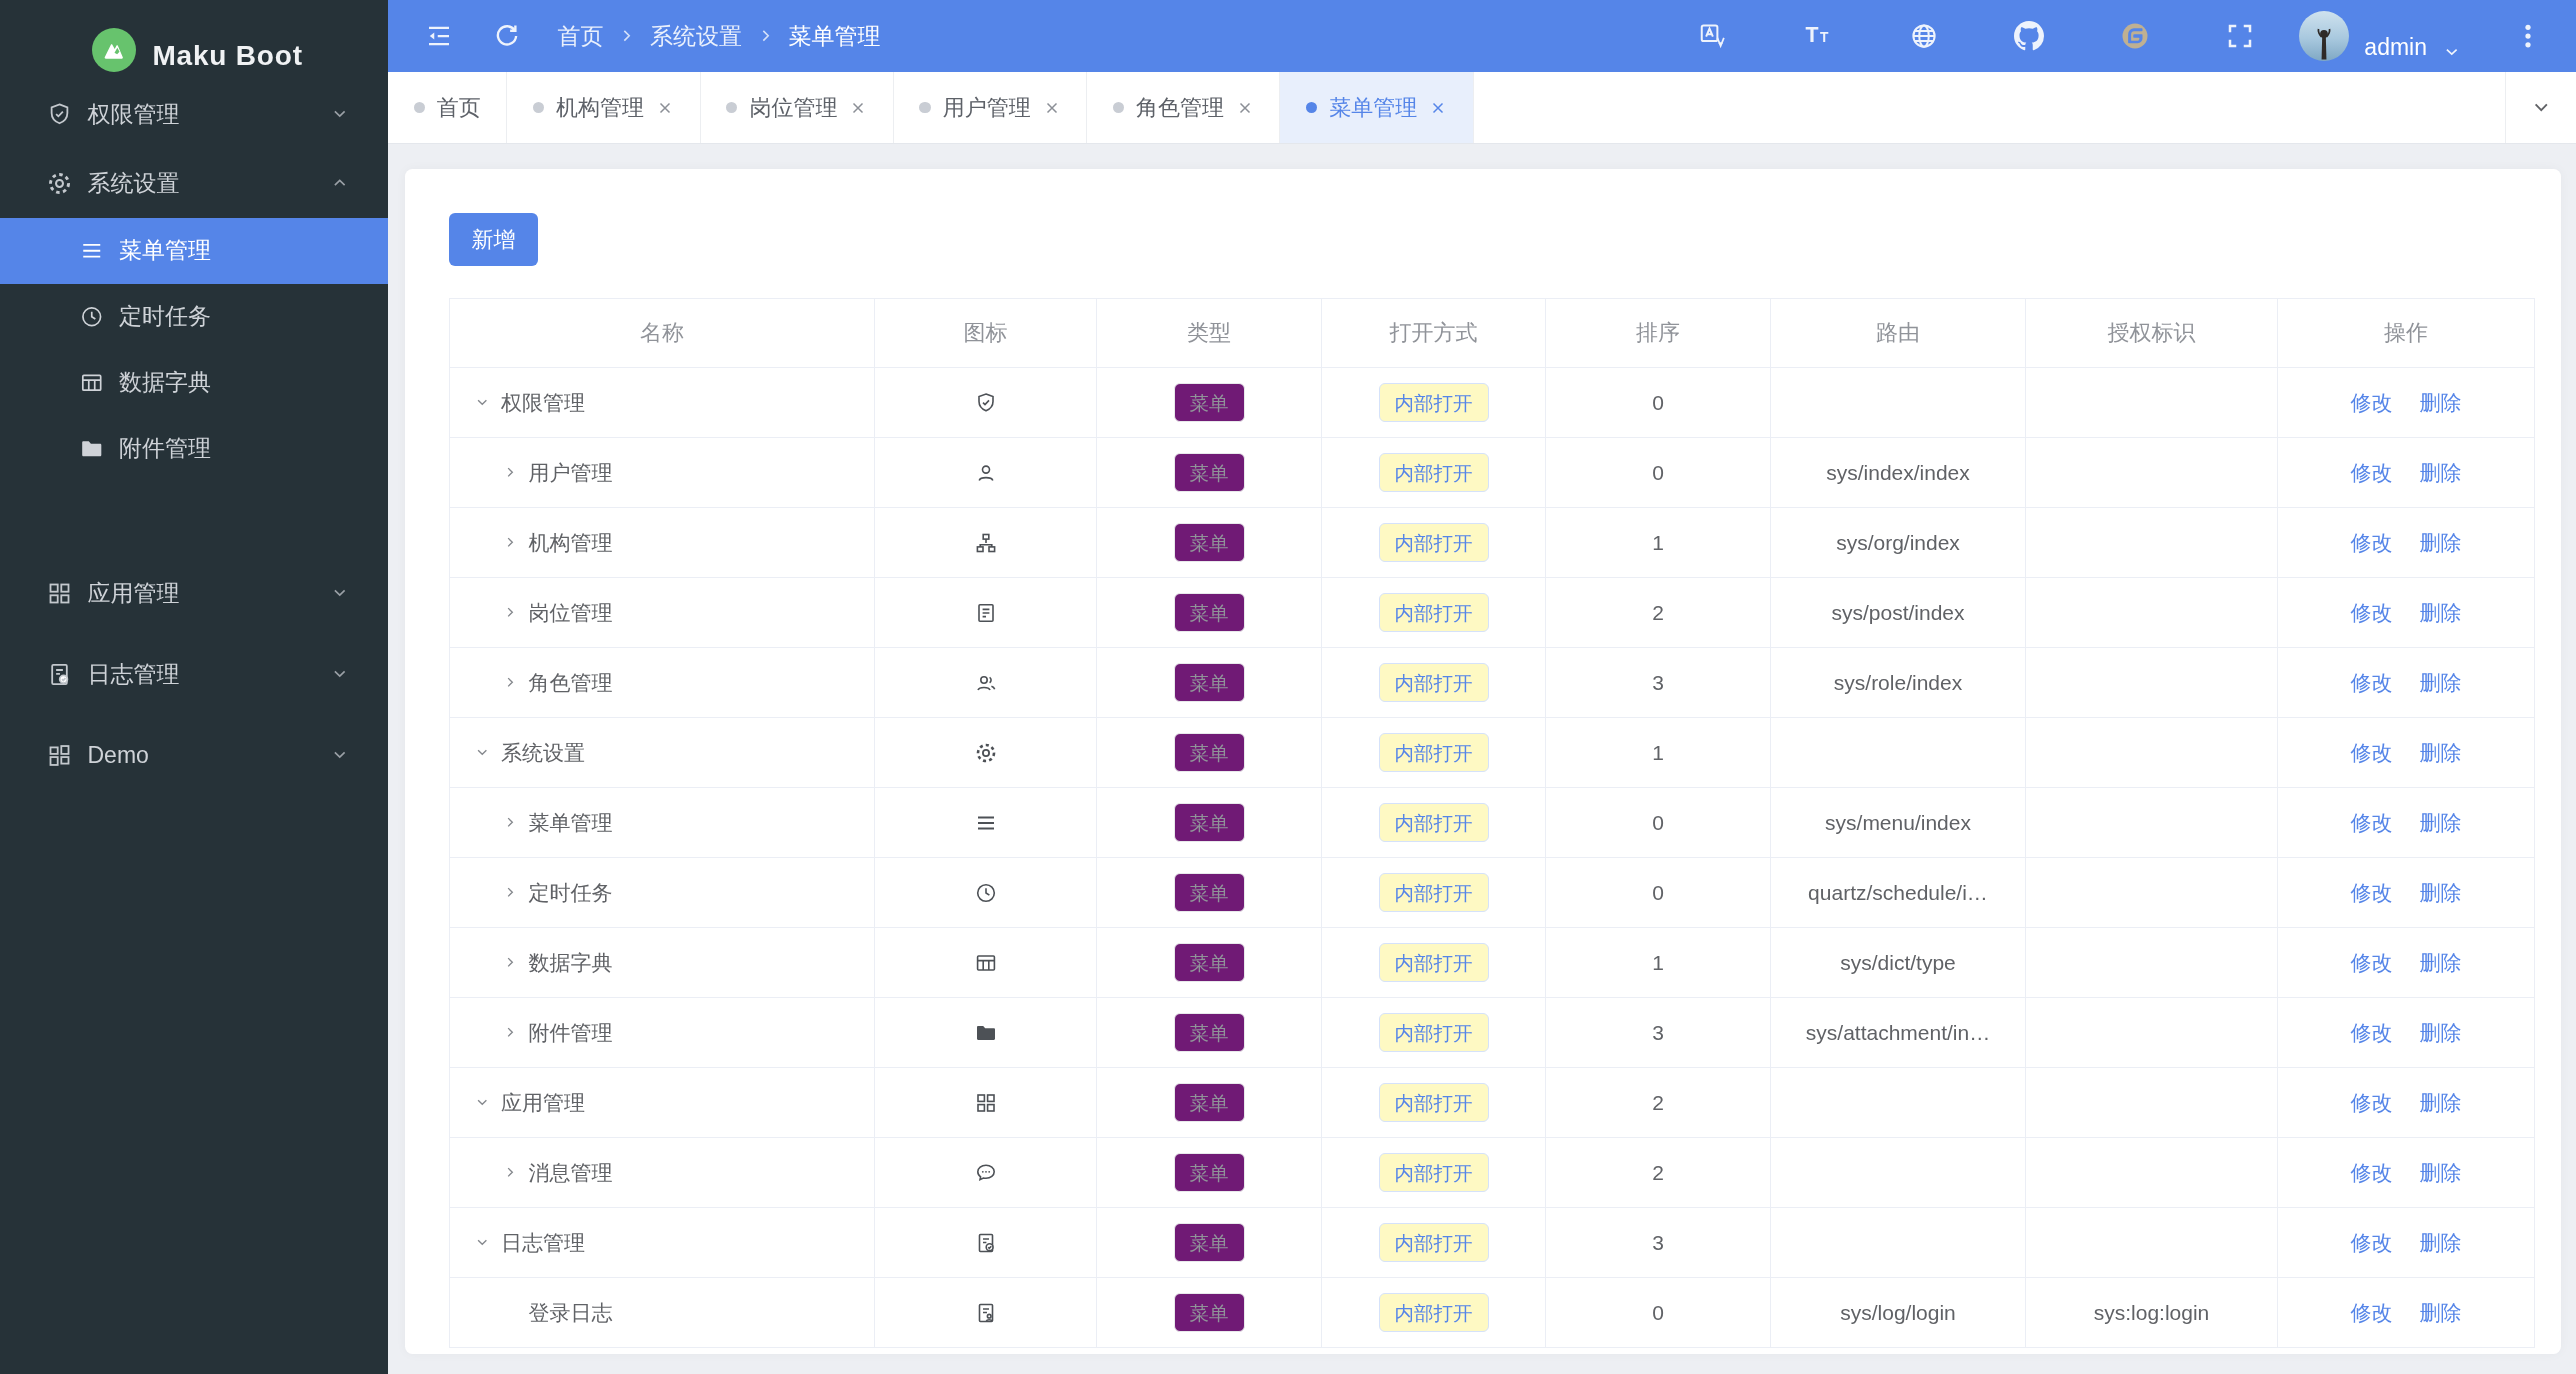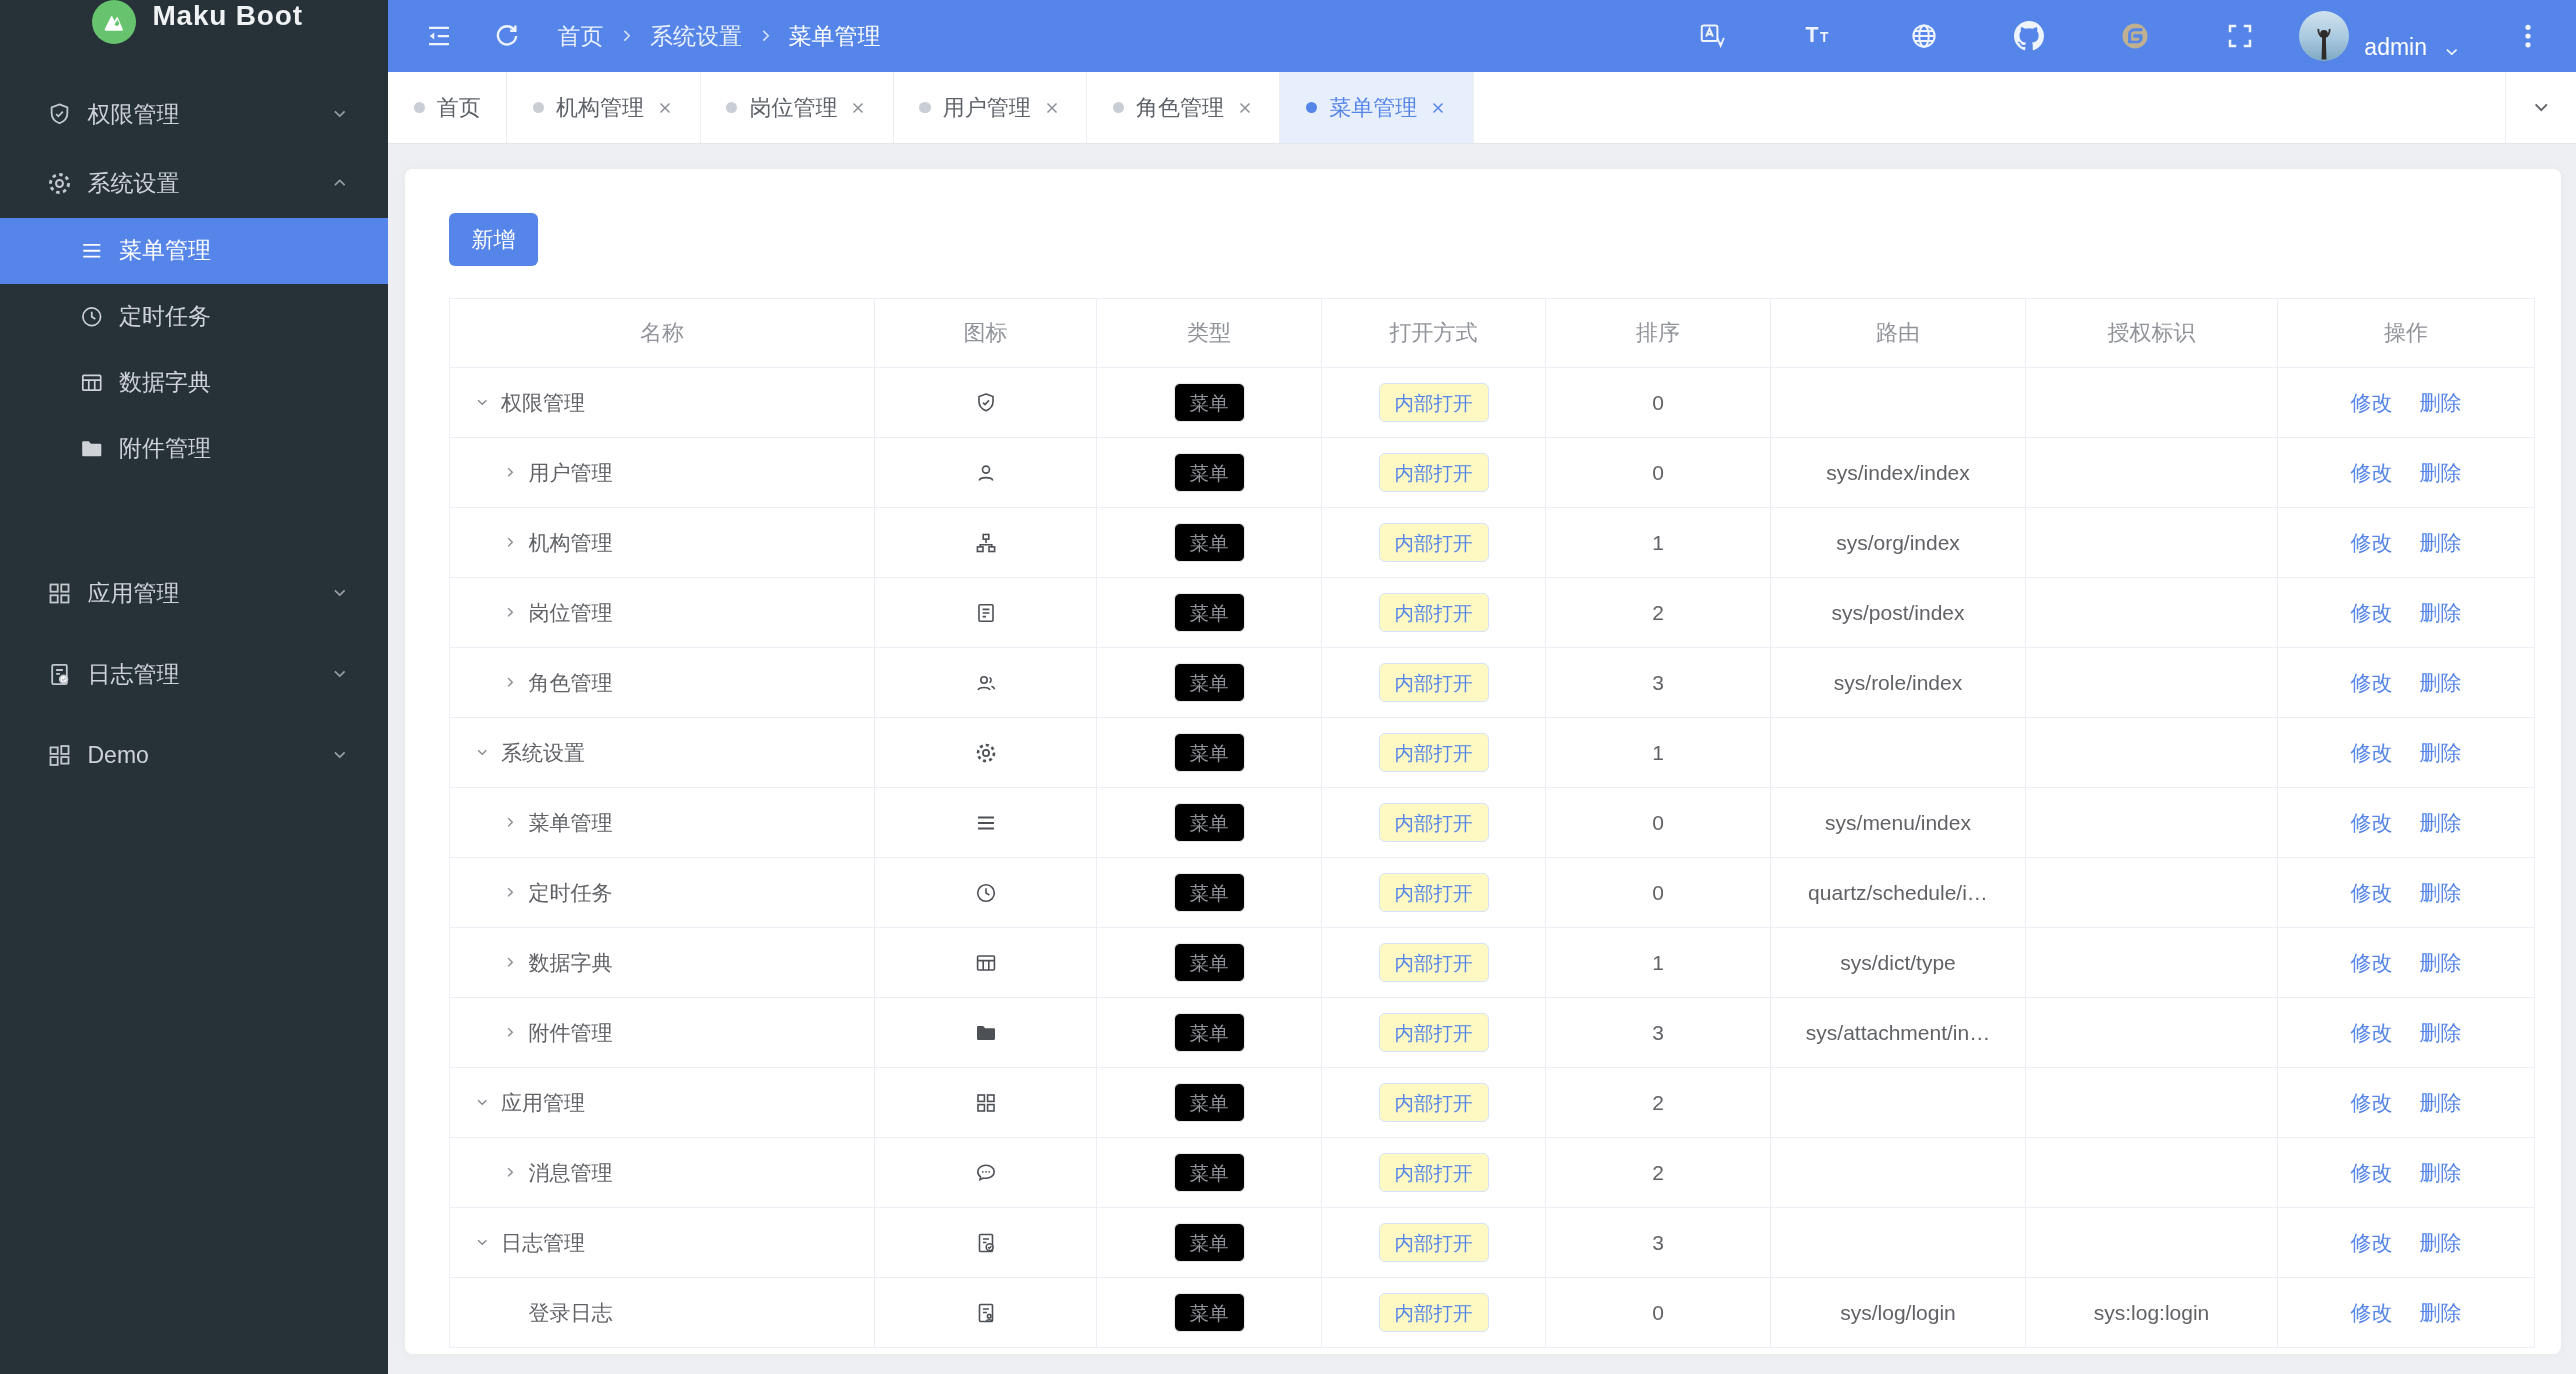--- a/index.html
+++ b/index.html
@@ -4,21 +4,21 @@
 <style>
   * { margin:0; padding:0; box-sizing:border-box; }
   html,body { width:2576px; height:1374px; overflow:hidden;
     font-family:"Liberation Sans","DejaVu Sans",sans-serif;
     font-size:21px; color:#606266; background:#edeff3; }
   .app { display:flex; width:100%; height:100%; }
 
   
   .sidebar { width:388px; height:100%; background:var(--sidebar-bg,#263238); flex:none;
     display:flex; flex-direction:column; }
-  .logo { height:72px; display:flex; align-items:flex-start; padding-left:92px; gap:16.5px; flex:none; cursor:pointer; }
+  .logo { height:72px; display:flex; align-items:flex-end; padding-left:92px; gap:16.5px; flex:none; cursor:pointer; }
   .logo-badge { width:44px; height:44px; border-radius:50%; background:#67c36d;
     display:flex; align-items:center; justify-content:center; flex:none; }
   .logo-badge svg { width:25.5px; height:25.5px; }
   .logo-text { color:#f0f2f4; font-size:28px; font-weight:700; letter-spacing:0.8px; }
   .menu { padding-top:7.5px; }
   .m-group { height:69px; display:flex; align-items:center; padding:0 33px 0 44px;
     color:#cfd3d8; cursor:pointer; }
   .m-group.lower { height:81px; }
   .m-group .ic { font-size:27px; width:30px; display:flex; justify-content:center; color:#c3c8cd; }
   .m-group .m-label { margin-left:13.5px; flex:1; font-size:23px; }
@@ -86,21 +86,21 @@
     text-align:center; color:#606266; vertical-align:middle; }
   table.grid th:last-child, table.grid td:last-child { border-right:none; }
   td.c-name { text-align:left; }
   .name-wrap { display:flex; align-items:center; padding-left:19.5px; gap:6px; }
   .name-wrap.lv1 { padding-left:47px; }
   .tree-arrow { width:25.5px; display:flex; justify-content:center; color:#85888d; flex:none; }
   .tree-arrow svg { width:16.5px; height:16.5px; }
   .row-name { color:#606266; }
   .cell-icon { display:inline-flex; font-size:24px; color:#4d5156; vertical-align:middle; }
   .tag { display:inline-block; height:39px; line-height:38px; padding:0 15px; border-radius:6px; font-size:19.5px; }
-  .tag.gray { background:#000000; border:0.8px solid #e8e9eb; color:#909399; }
+  .tag.gray { background:#701a75; border:0.8px solid #e8e9eb; color:#909399; }
   .tag.blue { background:#fef9c3; border:0.8px solid #d5e2fa; color:var(--accent,#5585e8); }
   .op-link { color:var(--link,#5585e8); cursor:pointer; }
   .op-link + .op-link { margin-left:27px; }
 </style>
 </head>
 <body>
 
 <div class="app">
 
   <aside class="sidebar">

